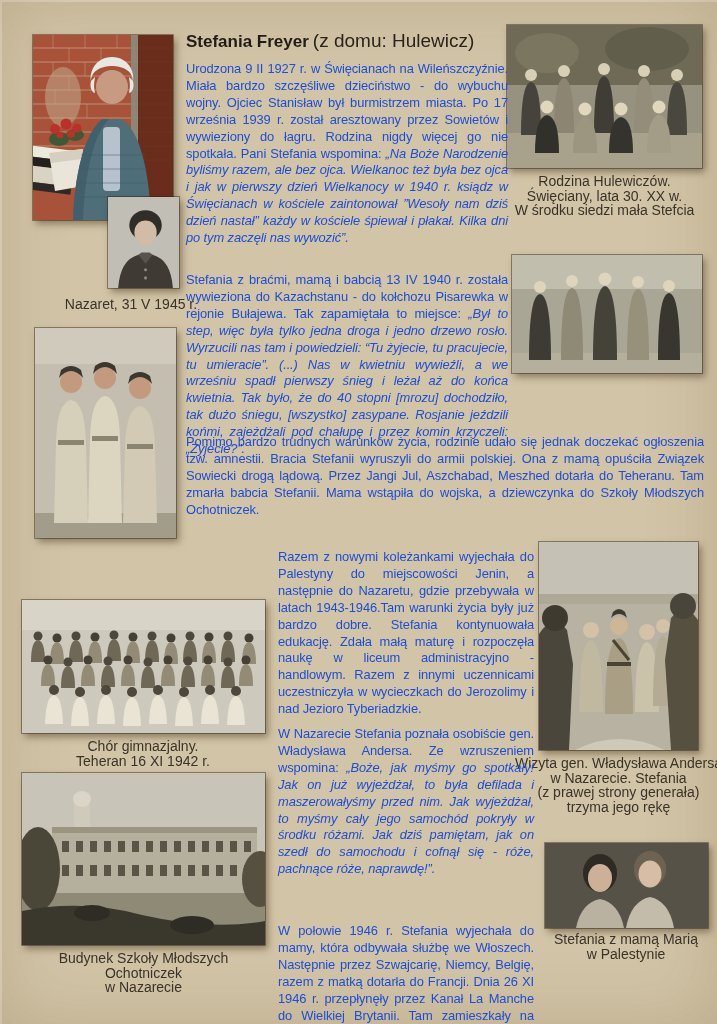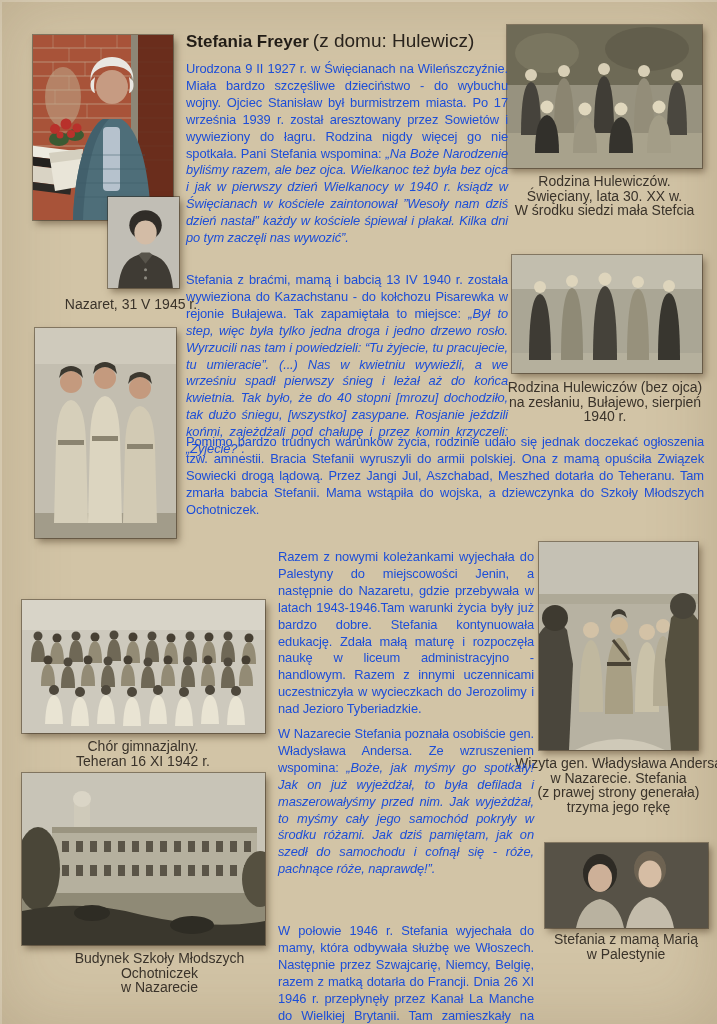--- a/index.html
+++ b/index.html
@@ -148,22 +148,20 @@
       <circle cx="60" cy="26" r="6" fill="#ded5bc"></circle>
         <path d="M49 105 Q49 34 60 33 Q71 34 71 105Z" fill="#8f8a76"></path>
       <circle cx="93" cy="24" r="6.5" fill="#ded5bc"></circle>
         <path d="M81 105 Q81 33 93 31 Q105 33 105 105Z" fill="#45423a"></path>
       <circle cx="126" cy="27" r="6" fill="#ded5bc"></circle>
         <path d="M115 105 Q115 35 126 34 Q137 35 137 105Z" fill="#97917c"></path>
       <circle cx="157" cy="31" r="6" fill="#ded5bc"></circle>
         <path d="M146 105 Q146 39 157 38 Q168 39 168 105Z" fill="#38362f"></path>
     </svg>
   </figure>
-  <div class="caption" style="left:500px;top:380px;width:210px;">Rodzina Hulewiczów (bez ojca)
-na zesłaniu, Bułajewo, sierpień 1940 r.</div>
 
   <figure class="photo" style="left:35px;top:328px;width:141px;height:210px;">
     <svg viewBox="0 0 141 210" preserveAspectRatio="none">
       <rect width="141" height="210" fill="#c3beb0"></rect>
       <rect width="141" height="36" fill="#cfcabc"></rect>
       <rect y="185" width="141" height="25" fill="#a29c8a"></rect>
       <g>
         <path d="M19 195 L21 115 Q22 74 36 72 Q50 74 51 115 L53 195 Z" fill="#d6cfba"></path>
         <rect x="23" y="112" width="26" height="5" fill="#8b8470"></rect>
         <circle cx="36" cy="54" r="11" fill="#c49a7e"></circle>
@@ -279,21 +277,21 @@
         <use href="#bl-win" x="208" y="92"></use>
           <use href="#bl-win" x="222" y="92"></use>
       </g>
       <ellipse cx="16" cy="96" rx="22" ry="42" fill="#4a4638"></ellipse>
       <ellipse cx="238" cy="106" rx="18" ry="28" fill="#555040"></ellipse>
       <path d="M0 172 L0 138 Q60 126 120 142 Q190 158 243 148 L243 172 Z" fill="#3a372d"></path>
       <ellipse cx="70" cy="140" rx="18" ry="8" fill="#2e2c24"></ellipse>
       <ellipse cx="170" cy="152" rx="22" ry="9" fill="#2e2c24"></ellipse>
     </svg>
   </figure>
-  <div class="caption" style="left:39px;top:951px;width:241px;">Budynek Szkoły Młodszych Ochotniczek
+  <div class="caption" style="left:23px;top:951px;width:241px;">Budynek Szkoły Młodszych Ochotniczek
 w Nazarecie</div>
 
   <figure class="photo" style="left:539px;top:542px;width:159px;height:208px;">
     <svg viewBox="0 0 159 208" preserveAspectRatio="none">
       <rect width="159" height="208" fill="#c5c1b4"></rect>
       <rect y="52" width="159" height="12" fill="#a9a492" opacity=".85"></rect>
       <rect y="62" width="159" height="146" fill="#b7b2a2"></rect>
       <path d="M36 208 Q80 186 126 208 Z" fill="#cfc9b8"></path>
       <g>
         <circle cx="52" cy="88" r="8" fill="#d3c2a6"></circle>

